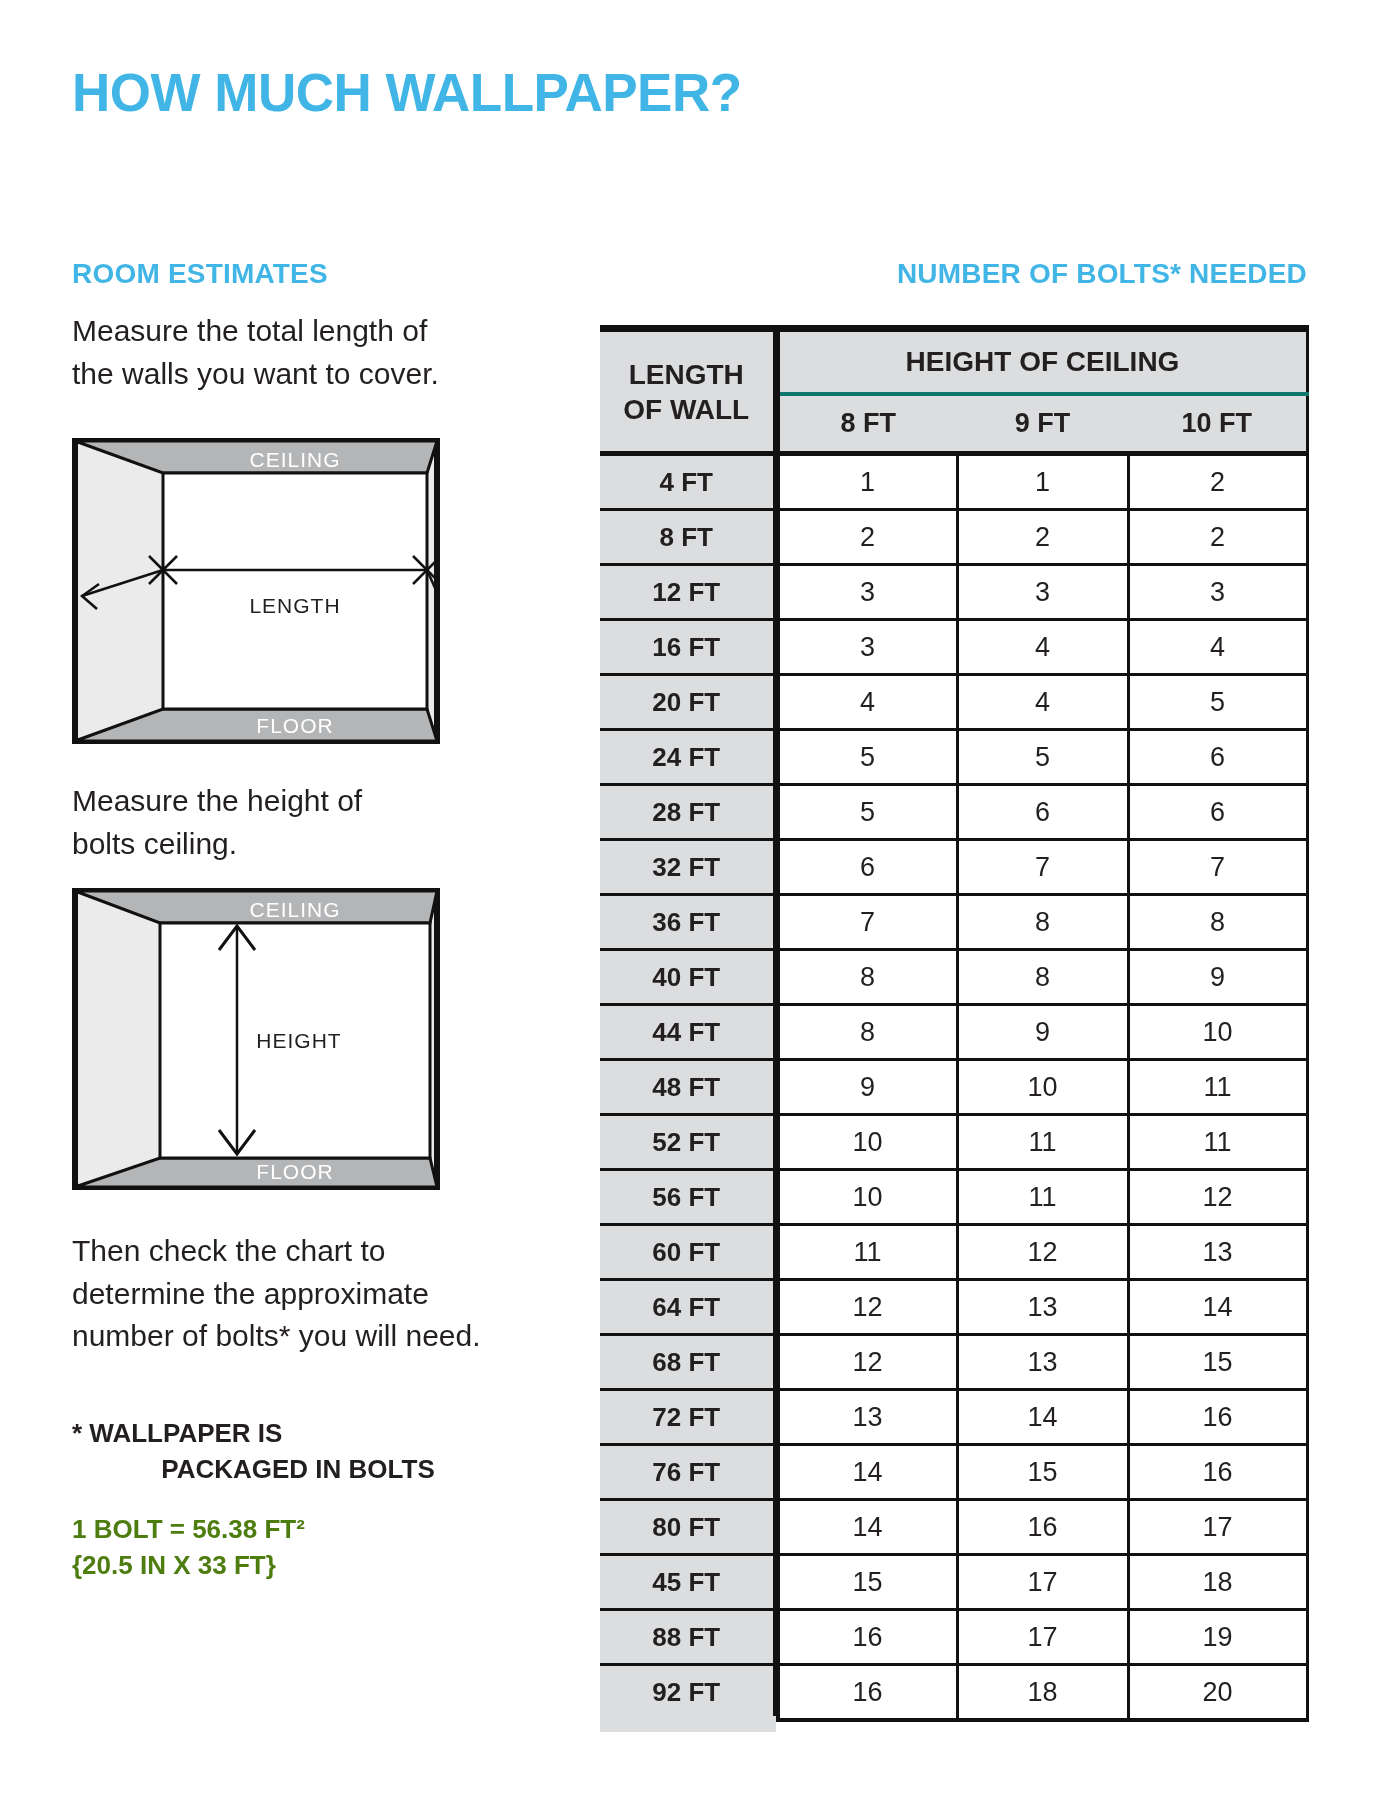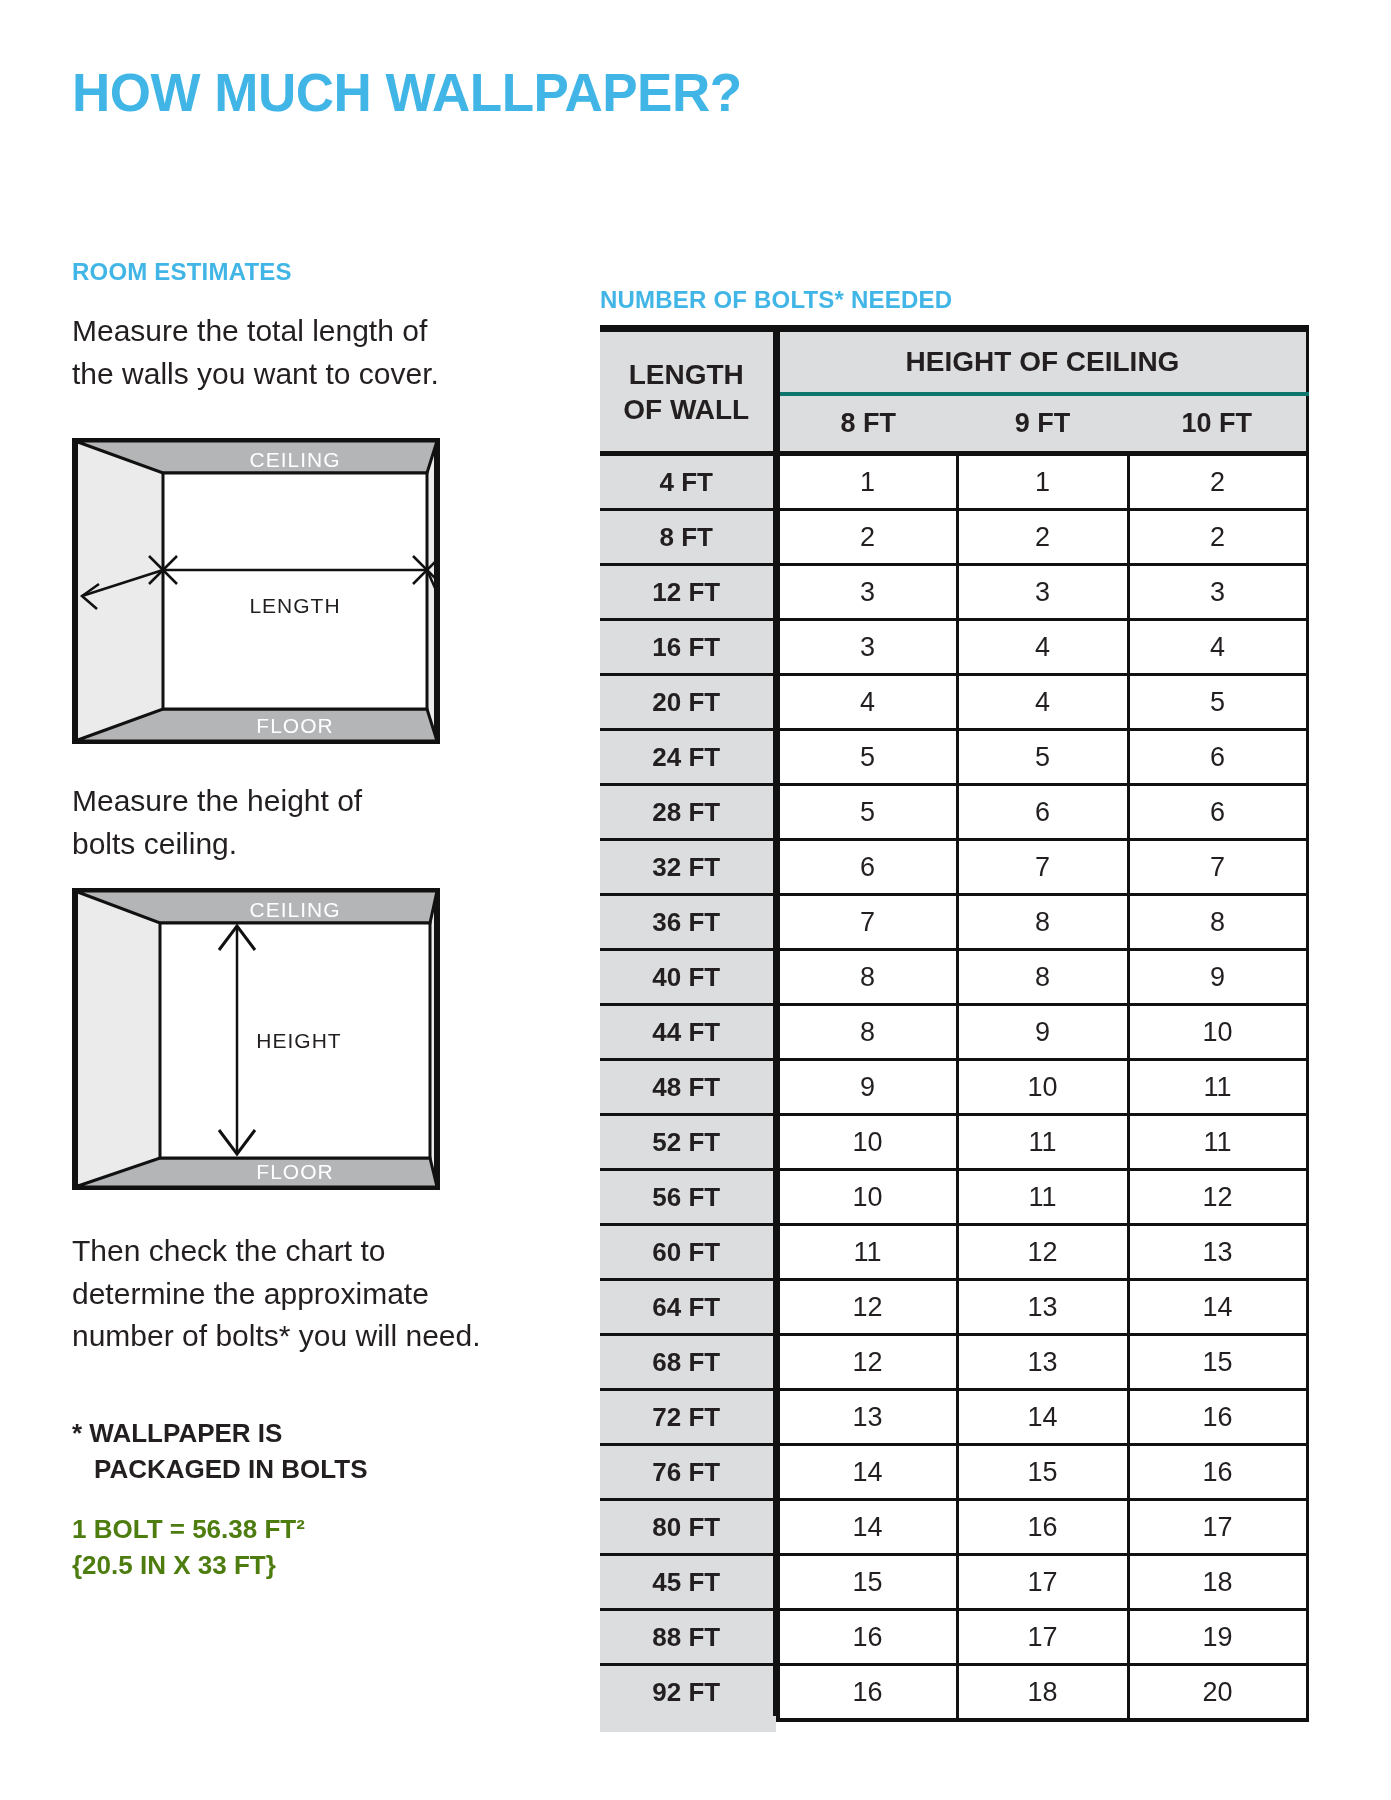--- a/index.html
+++ b/index.html
@@ -6,34 +6,34 @@
   .page{
     position:relative;width:1391px;height:1800px;background:#ffffff;overflow:hidden;
     font-family:"Liberation Sans",sans-serif;color:#231f20;
   }
   .abs{position:absolute;}
   .page-title{
     left:72px;top:62px;width:900px;
     font-size:53px;font-weight:bold;letter-spacing:-0.5px;color:#41b6e6;
   }
   .section-heading{
-    font-size:24px;font-weight:bold;color:#41b6e6;letter-spacing:0.2px;
+    font-size:28px;font-weight:bold;color:#41b6e6;letter-spacing:0.2px;
   }
   .room-estimates{left:72px;top:258px;width:420px;}
-  .bolts-heading{left:600px;top:258px;width:707px;text-align:left;margin-top:28px;}
+  .bolts-heading{left:600px;top:258px;width:707px;text-align:right;}
   .para{
     left:72px;width:430px;font-size:30px;line-height:1.42;white-space:pre-line;color:#231f20;
   }
   .para1{top:310px;}
   .para2{top:780px;}
   .para3{top:1230px;}
   .footnote{
     left:72px;top:1416px;width:430px;font-size:26px;font-weight:bold;line-height:1.38;color:#231f20;
   }
-  .footnote .indent{padding-left:22px;}
+  .footnote .indent{padding-left:22px;text-align:center;}
   .bolt-eq{
     left:72px;top:1512px;width:430px;font-size:26px;font-weight:bold;line-height:1.38;color:#4d7c0f;
   }
   .diagram{left:72px;width:368px;}
   .diagram1{top:438px;height:306px;}
   .diagram2{top:888px;height:302px;}
   svg text{font-family:"Liberation Sans",sans-serif;}
   .svg-label-white{fill:#ffffff;font-size:21px;letter-spacing:1px;}
   .svg-label-dark{fill:#231f20;font-size:21px;letter-spacing:1px;}
 

